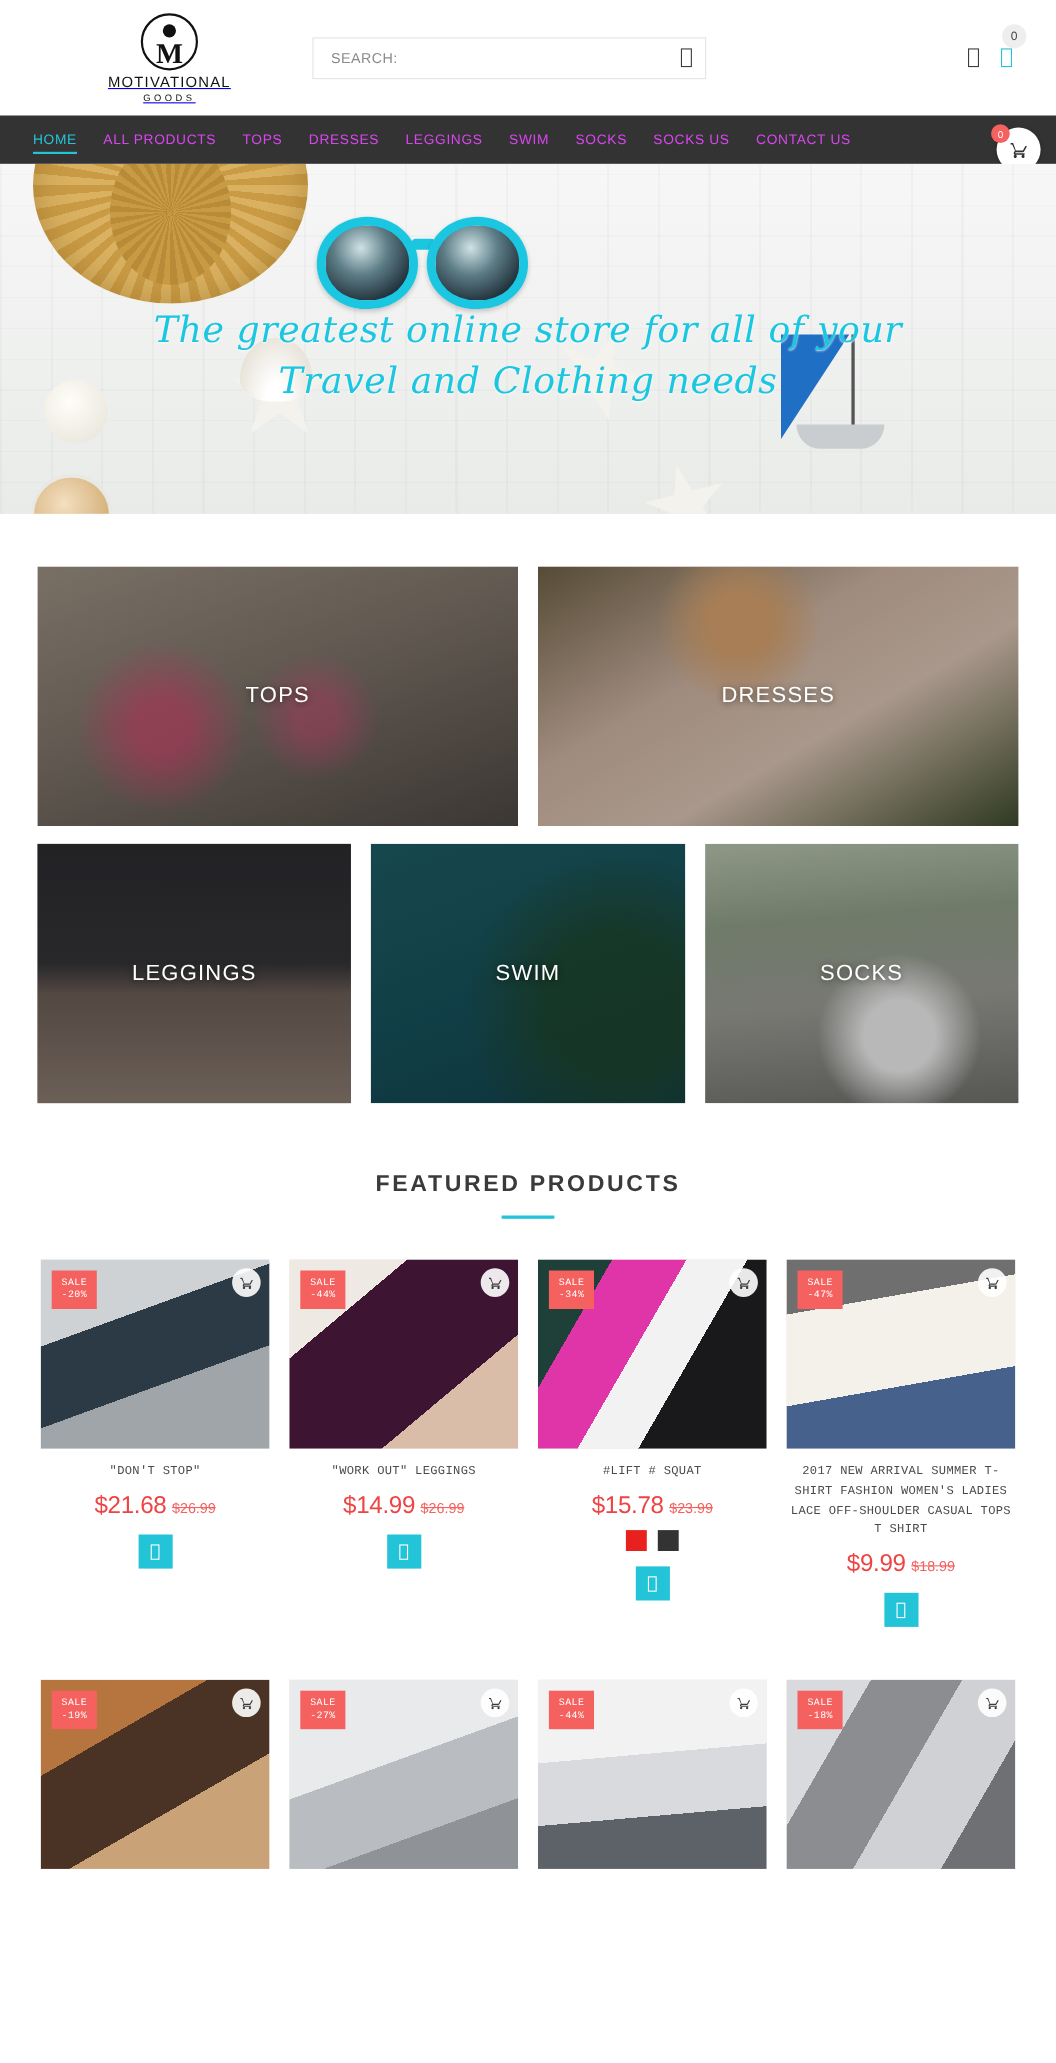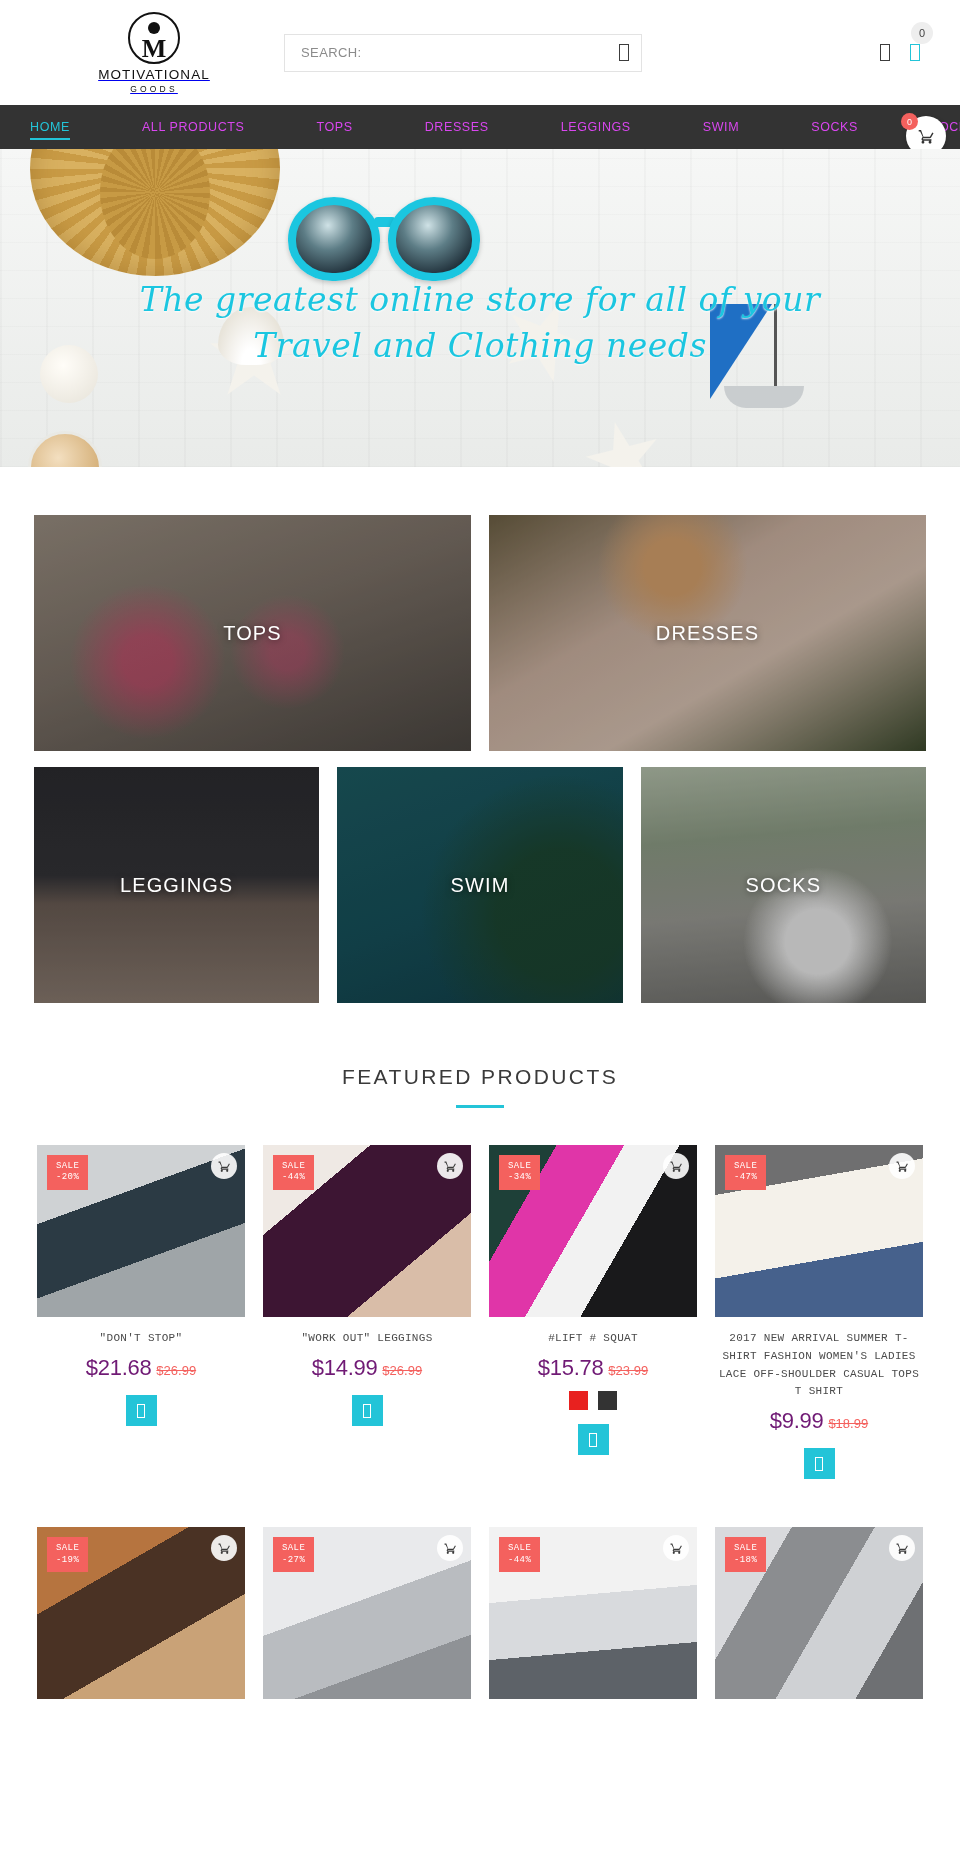--- a/index.html
+++ b/index.html
@@ -118,21 +118,20 @@
   }
 
   
   .nav {
     background: #333333;
     height: 44px;
     display: flex;
     align-items: center;
     padding-left: 30px;
     position: relative;
-    gap: 48px;
   }
   .nav a {
     color: #d946ef;
     font-size: 12.5px;
     letter-spacing: .6px;
     text-decoration: none;
     margin-right: 24px;
     line-height: 44px;
     white-space: nowrap;
   }
@@ -355,21 +354,21 @@
 
   
   .featured-head {
     text-align: center;
     padding: 46px 0 0 0;
   }
   .featured-title {
     font-size: 21px;
     letter-spacing: 2.4px;
     color: #3a3a3a;
-    font-weight: 400;
+    font-weight: 700;
   }
   .featured-rule {
     width: 48px; height: 3px;
     background: #23c4d8;
     margin: 16px auto 0 auto;
   }
 
   .product-grid {
     display: flex;
     flex-wrap: wrap;
@@ -421,21 +420,21 @@
     margin-top: 13px;
     letter-spacing: .3px;
     line-height: 1.62;
   }
   .p-price-row {
     text-align: center;
     margin-top: 7px;
   }
   .p-price {
     font-size: 22px;
-    color: #701a75;
+    color: #ef4444;
     letter-spacing: -.3px;
   }
   .p-old {
     font-size: 13px;
     color: #f4615e;
     text-decoration: line-through;
     margin-left: 5px;
   }
   .swatches {
     display: flex;

